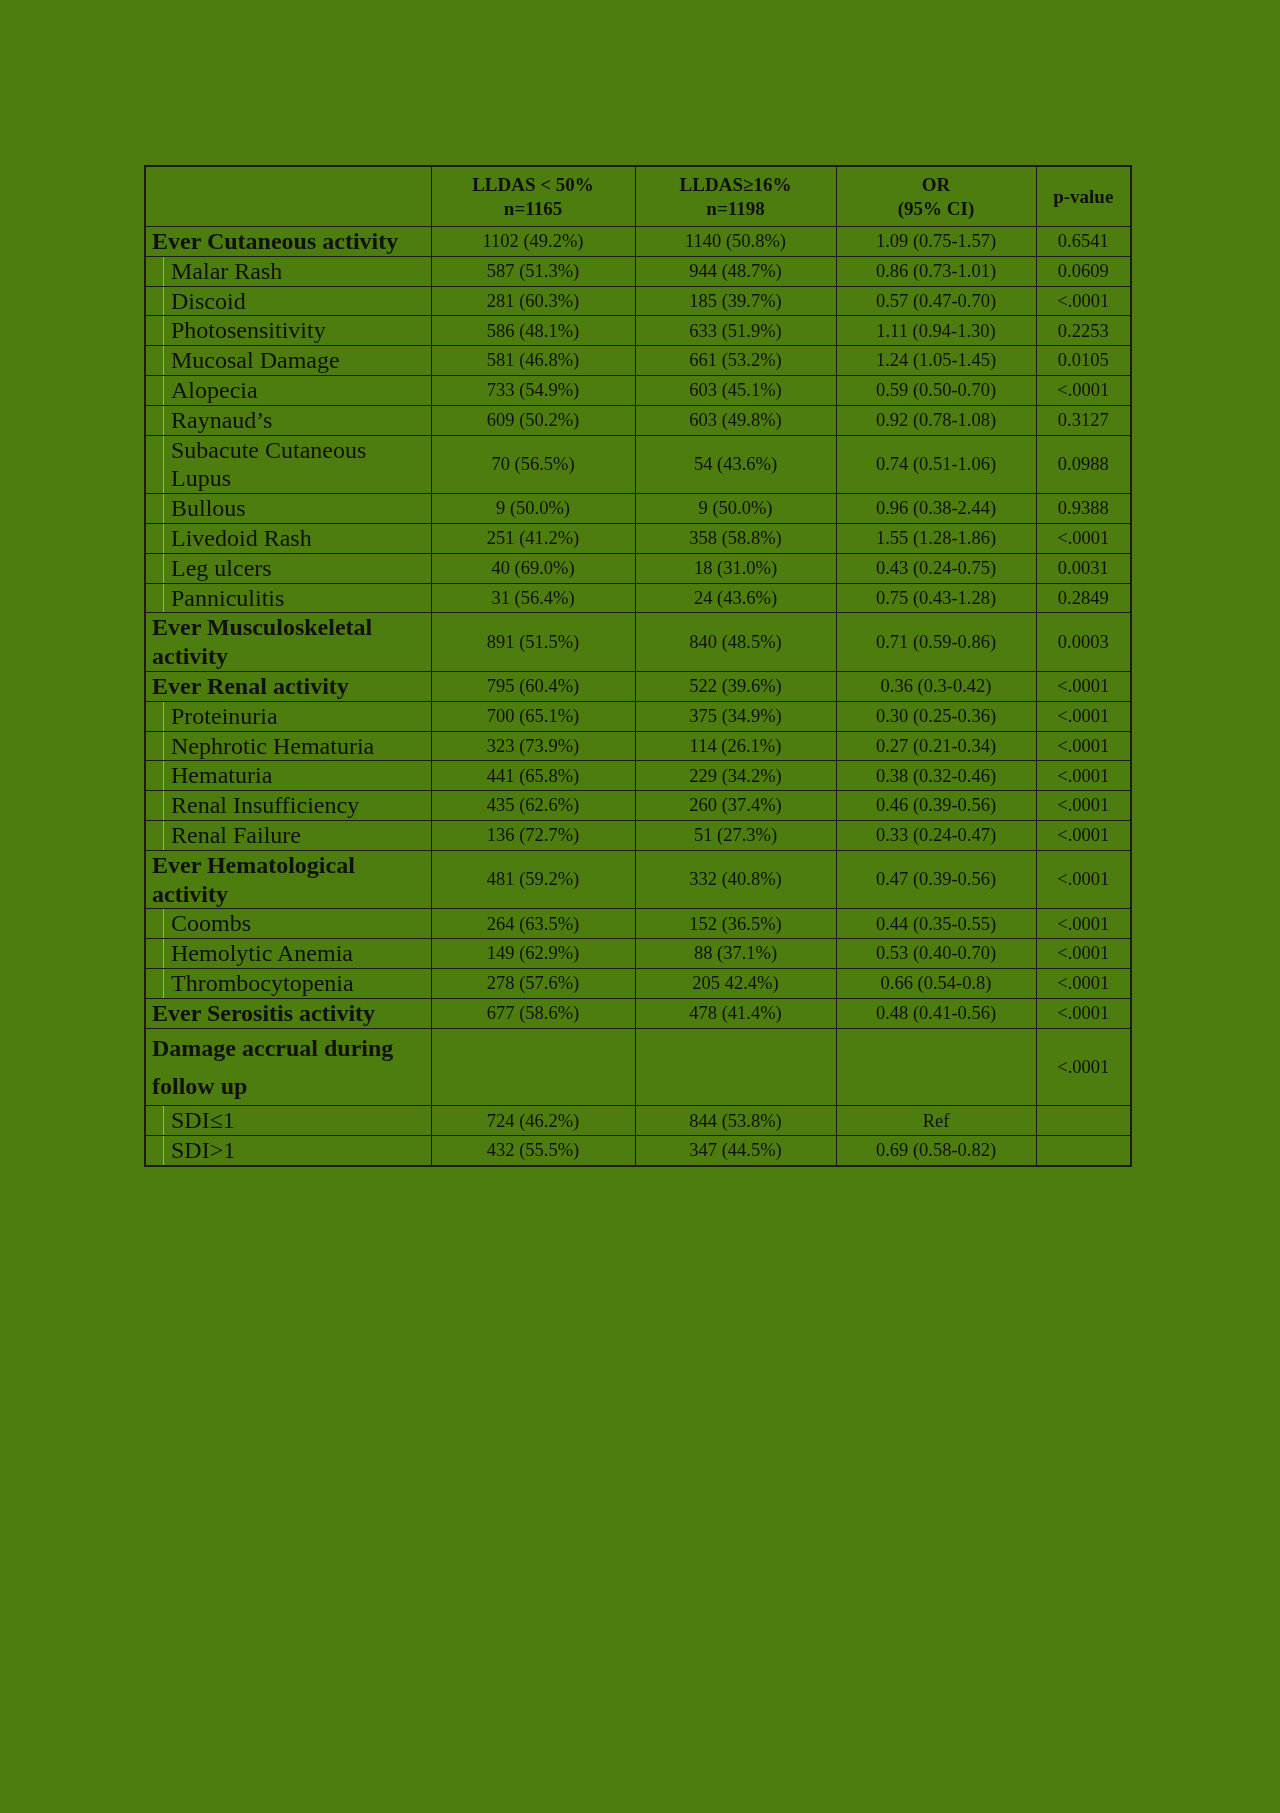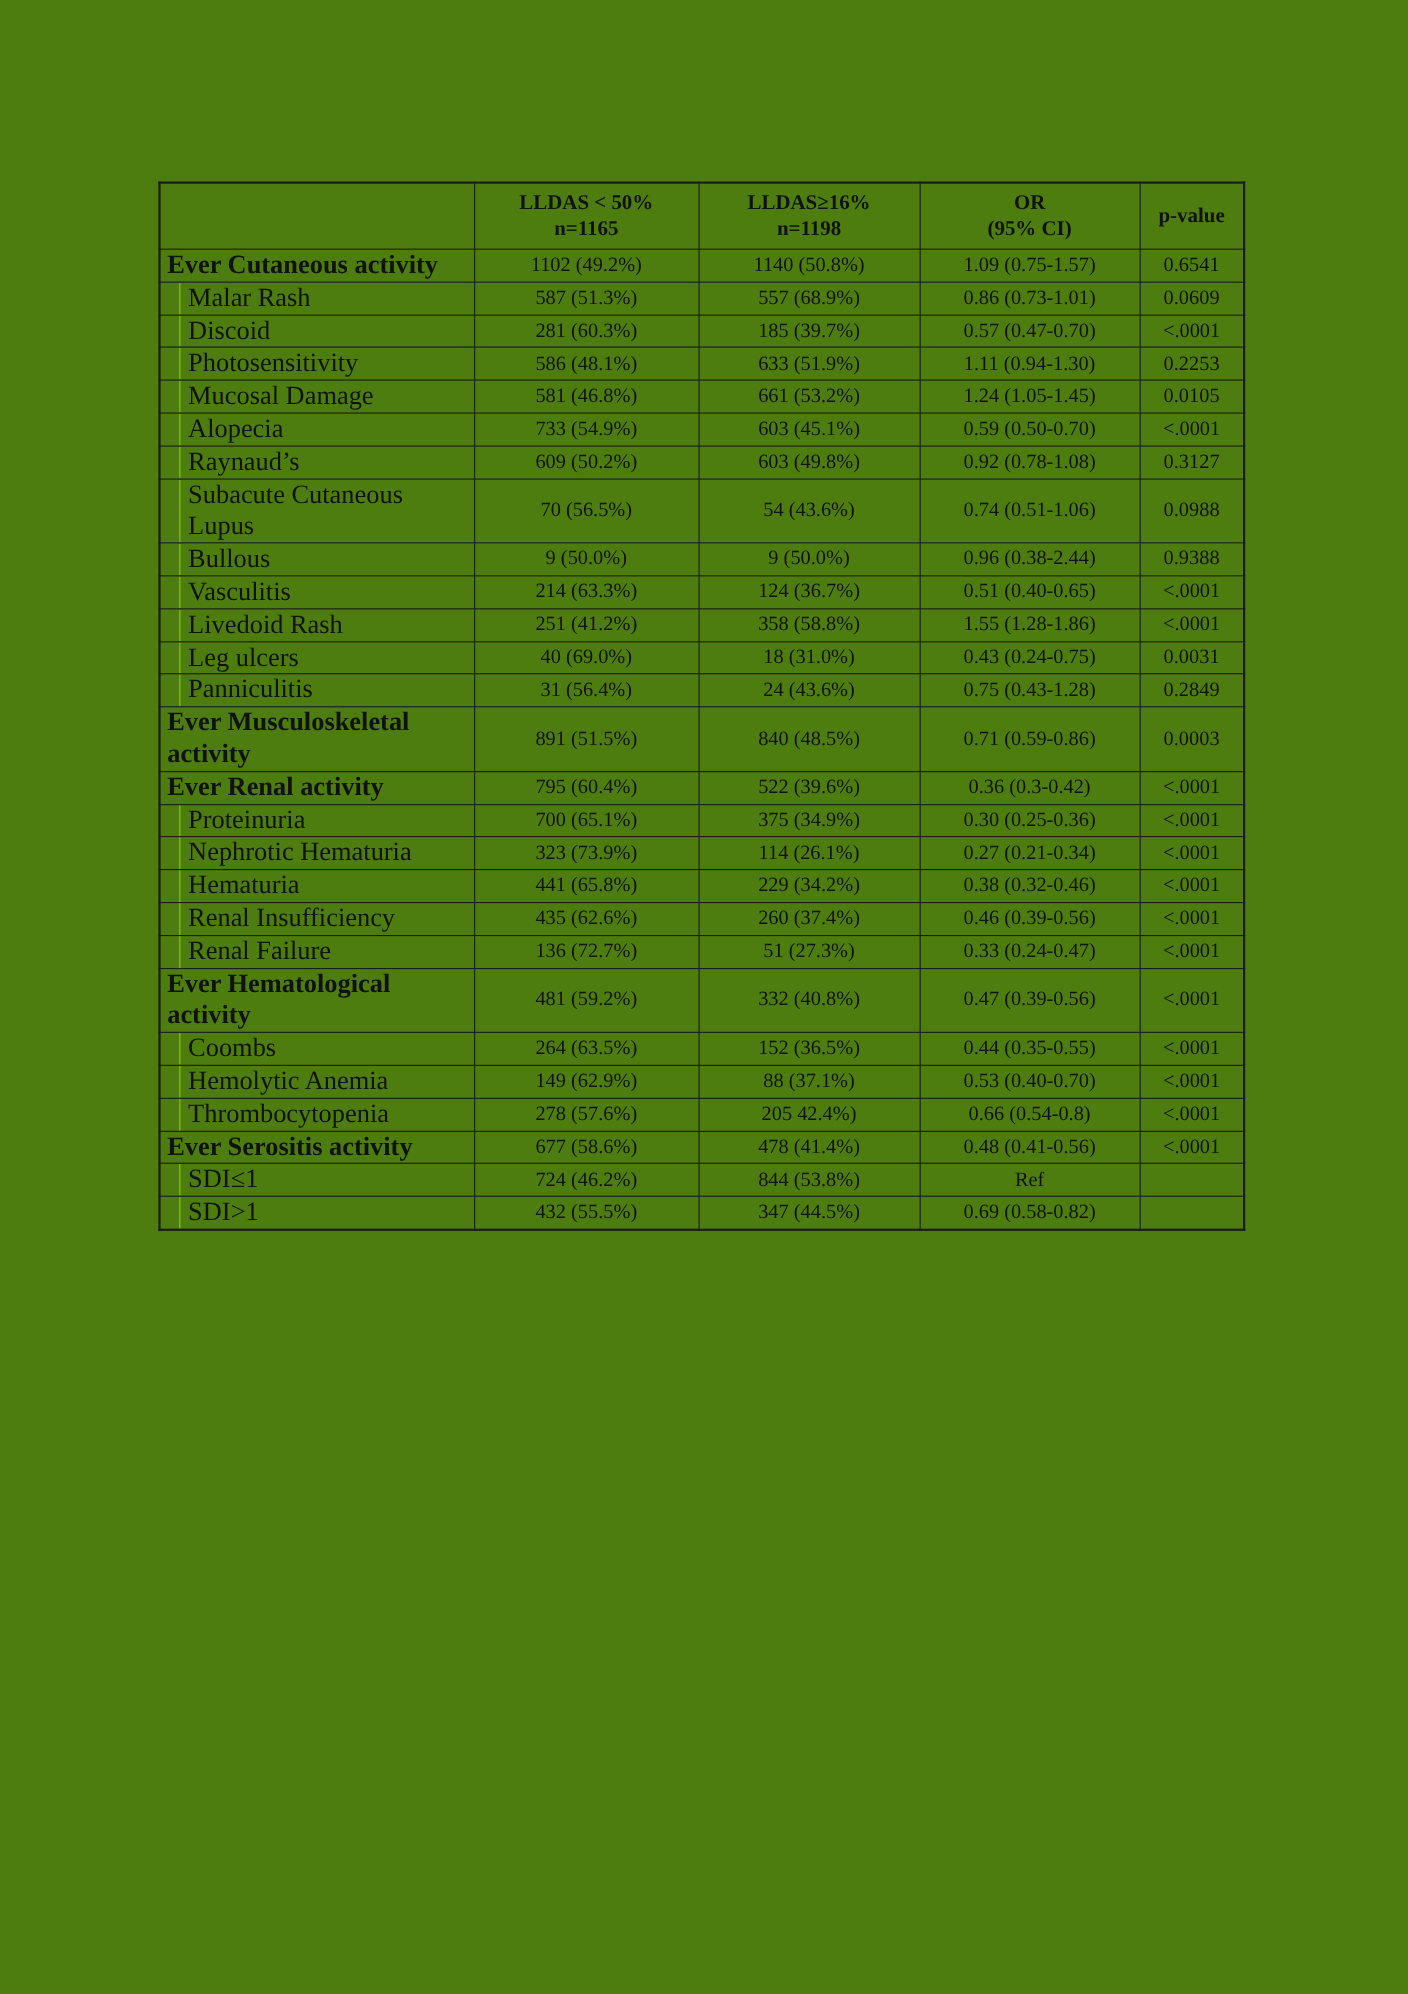--- a/index.html
+++ b/index.html
@@ -121,21 +121,21 @@
           <td class="value-cell">1102 (49.2%)</td>
           <td class="value-cell">1140 (50.8%)</td>
           <td class="value-cell">1.09 (0.75-1.57)</td>
           <td class="value-cell">0.6541</td>
         </tr>
         <tr>
           <td class="label-cell">
             <div class="label-inner indent">Malar Rash</div>
           </td>
           <td class="value-cell">587 (51.3%)</td>
-          <td class="value-cell">557 (68.9%)</td>
+          <td class="value-cell">944 (48.7%)</td>
           <td class="value-cell">0.86 (0.73-1.01)</td>
           <td class="value-cell">0.0609</td>
         </tr>
         <tr>
           <td class="label-cell">
             <div class="label-inner indent">Discoid</div>
           </td>
           <td class="value-cell">281 (60.3%)</td>
           <td class="value-cell">185 (39.7%)</td>
           <td class="value-cell">0.57 (0.47-0.70)</td>
@@ -190,29 +190,20 @@
           <td class="label-cell">
             <div class="label-inner indent">Bullous</div>
           </td>
           <td class="value-cell">9 (50.0%)</td>
           <td class="value-cell">9 (50.0%)</td>
           <td class="value-cell">0.96 (0.38-2.44)</td>
           <td class="value-cell">0.9388</td>
         </tr>
         <tr>
           <td class="label-cell">
-            <div class="label-inner indent">Vasculitis</div>
-          </td>
-          <td class="value-cell">214 (63.3%)</td>
-          <td class="value-cell">124 (36.7%)</td>
-          <td class="value-cell">0.51 (0.40-0.65)</td>
-          <td class="value-cell">&lt;.0001</td>
-        </tr>
-        <tr>
-          <td class="label-cell">
             <div class="label-inner indent">Livedoid Rash</div>
           </td>
           <td class="value-cell">251 (41.2%)</td>
           <td class="value-cell">358 (58.8%)</td>
           <td class="value-cell">1.55 (1.28-1.86)</td>
           <td class="value-cell">&lt;.0001</td>
         </tr>
         <tr>
           <td class="label-cell">
             <div class="label-inner indent">Leg ulcers</div>
@@ -330,20 +321,30 @@
           <td class="value-cell">0.66 (0.54-0.8)</td>
           <td class="value-cell">&lt;.0001</td>
         </tr>
         <tr>
           <td class="label-cell">
             <div class="label-inner bold">Ever Serositis activity</div>
           </td>
           <td class="value-cell">677 (58.6%)</td>
           <td class="value-cell">478 (41.4%)</td>
           <td class="value-cell">0.48 (0.41-0.56)</td>
+          <td class="value-cell">&lt;.0001</td>
+        </tr>
+        <tr class="tall">
+          <td class="label-cell">
+            <div class="label-inner bold">Damage accrual during
+follow up</div>
+          </td>
+          <td class="value-cell"></td>
+          <td class="value-cell"></td>
+          <td class="value-cell"></td>
           <td class="value-cell">&lt;.0001</td>
         </tr>
         <tr>
           <td class="label-cell">
             <div class="label-inner indent">SDI≤1</div>
           </td>
           <td class="value-cell">724 (46.2%)</td>
           <td class="value-cell">844 (53.8%)</td>
           <td class="value-cell">Ref</td>
           <td class="value-cell"></td>

